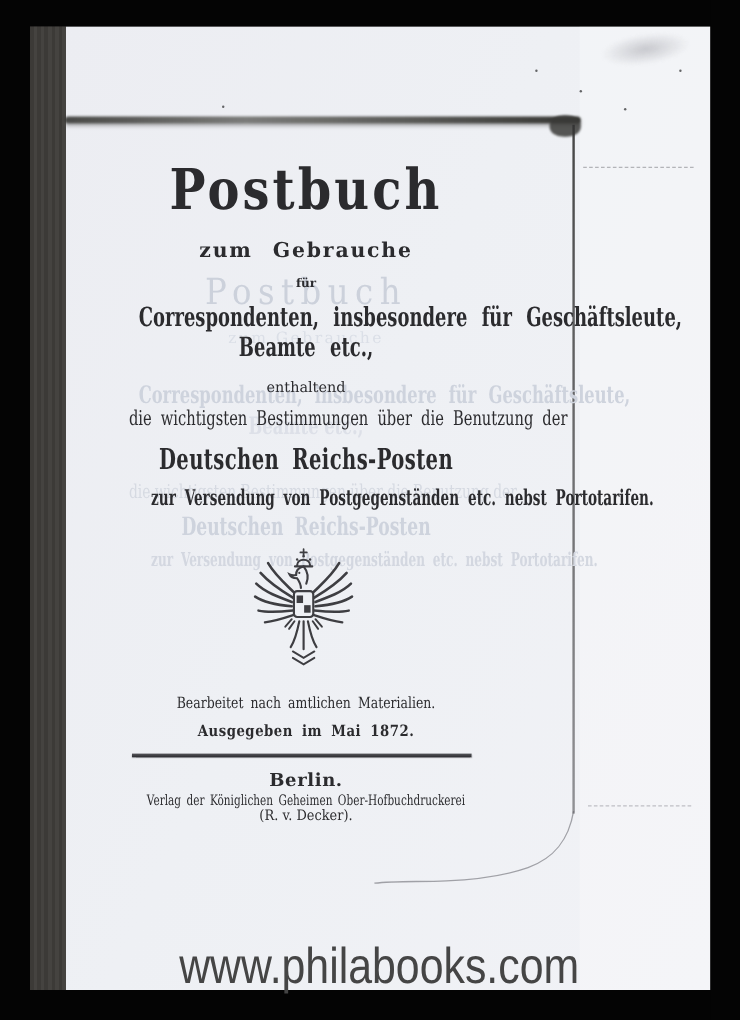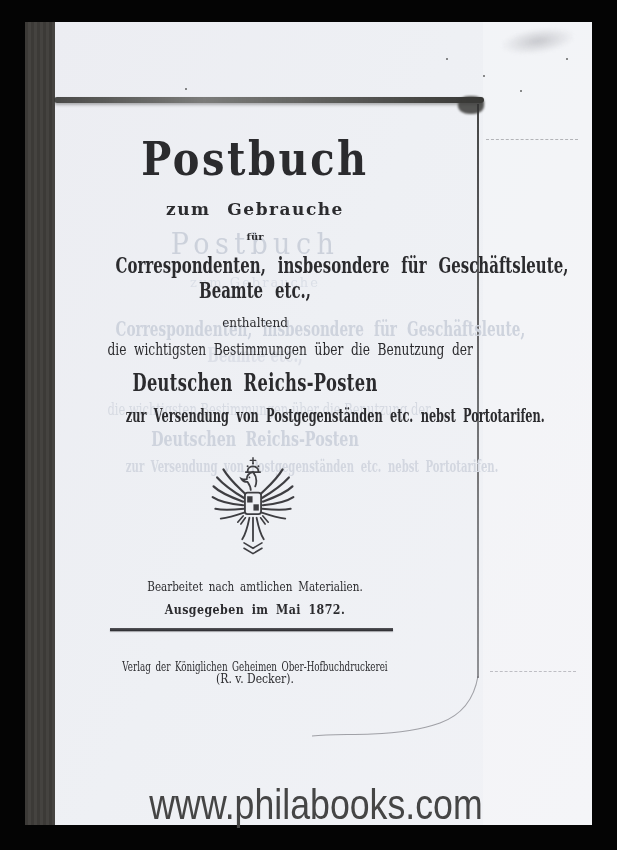--- a/index.html
+++ b/index.html
@@ -145,18 +145,19 @@
       <rect x="48.5" y="55" width="6" height="7" fill="#3e3e42" stroke="none"></rect>
       <path d="M37 68 L31 75 M39.5 70 L34.5 77 M59 68 L65 75 M56.5 70 L61.5 77" stroke-width="1.8"></path>
       <path d="M44 70 C42 80 40 88 36 94 M48 70 V96 M52 70 C54 80 56 88 60 94" stroke-width="2"></path>
       <path d="M38 98 L48 104 L58 98 M38 104 L48 110 L58 104" stroke-width="1.8"></path>
     </g>
   </svg>
 
   <div class="tline l-edited">Bearbeitet nach amtlichen Materialien.</div>
   <div class="tline l-issue">Ausgegeben im Mai 1872.</div>
   <div class="rule"></div>
+  <div class="tline l-city">Berlin.</div>
   <div class="tline l-pub1">Verlag der Königlichen Geheimen Ober-Hofbuchdruckerei</div>
   <div class="tline l-pub2">(R. v. Decker).</div>
 
   <div class="watermark">www.philabooks.com</div>
 
 </div>
 
 </body></html>

